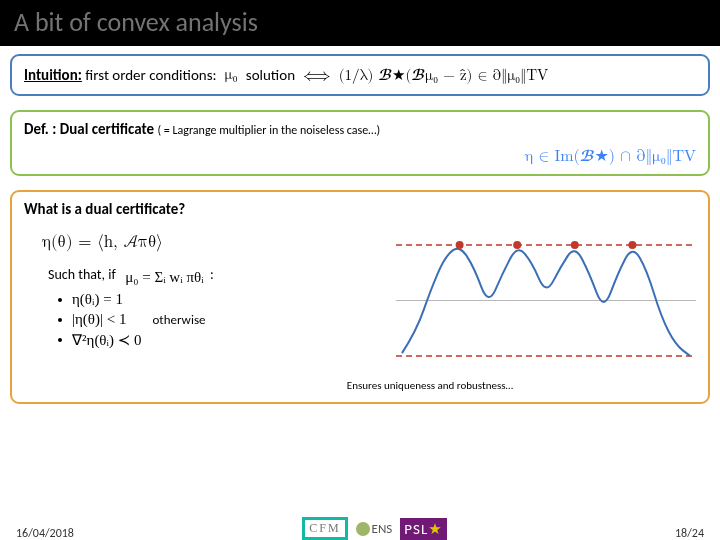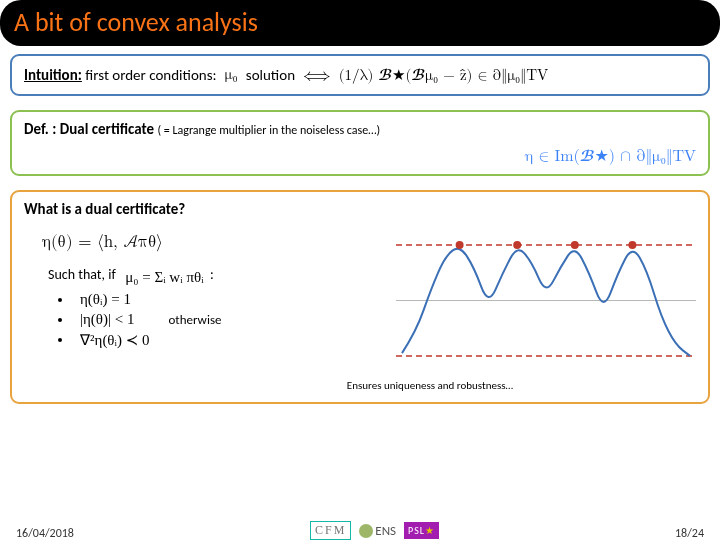--- a/index.html
+++ b/index.html
@@ -6,25 +6,24 @@
   body {
     width: 720px; height: 540px;
     background: #fff;
     font-family: "Calibri", "Segoe UI", Arial, sans-serif;
     color: #000;
     position: relative;
     overflow: hidden;
   }
   .title-bar {
     background: #000;
-    color: #f97316;
+    color: #737373;
     padding: 6px 14px 8px;
     font-size: 26px;
     font-weight: 400;
-    border-radius: 21px;
   }
   .content { padding: 8px 10px 0; }
   .box {
     border: 2px solid;
     border-radius: 9px;
     padding: 8px 12px;
     margin-bottom: 14px;
     background: #fff;
   }
   .box-blue  { border-color: #4a7ebb; }
@@ -38,35 +37,35 @@
   .def-title { font-weight: 700; }
   .def-sub   { font-size: 12px; font-weight: 400; }
   .def-math  { text-align:right; margin-top:8px; color:#3b82f6; font-size:16px; }
   .q-title { font-weight:700; font-size:15px; margin-bottom:10px;}
   .box-orange .inner { display:flex; gap:10px;}
   .left-col { flex:1.05; }
   .eta-eq { margin: 4px 0 14px 18px; font-size:17px; }
   .such { font-size:14px; margin-left:24px; }
   .mu-eq { display:inline-block; font-family:"Cambria Math",serif; font-size:15px; position:relative; top:3px;}
   .bul-list { margin:8px 0 0 34px; font-size:13px;}
-  .bul-list .b { display:flex; align-items:center; gap:18px; margin-bottom:3px;}
+  .bul-list .b { display:flex; align-items:center; gap:10px; margin-bottom:3px;}
   .bullet-dot { width:4px;height:4px;background:#000;border-radius:50%;}
   .bmath { font-family:"Cambria Math",serif; font-size:15px;}
   .ensures { font-size:11px; margin-top:6px; margin-left:6px;}
   .plot { flex:0 0 300px; height:145px; }
   .footer {
     position:absolute; bottom:0; left:0; right:0;
     display:flex; justify-content:space-between; align-items:flex-end;
     padding:0 16px; font-size:12px; color:#333;
   }
   .logos { display:flex; align-items:center; gap:8px;}
-  .logo-cfm { font-family:Georgia,serif; letter-spacing:2px; font-size:12px; color:#777; border:1px solid #14b8a6; padding:1px 4px;}
+  .logo-cfm { font-family:Georgia,serif; letter-spacing:2px; font-size:12px; color:#777; border:3px solid #14b8a6; padding:1px 4px;}
   .logo-ens { display:flex; align-items:center; gap:2px; font-size:13px; color:#555;}
   .ens-circ{ width:14px;height:14px;border-radius:50%;background:#9db668;display:inline-block;}
-  .psl { background:#a21caf;color:#fff;font-size:10px;padding:2px 4px;letter-spacing:1px;}
+  .psl { background:#701a75;color:#fff;font-size:15px;padding:2px 4px;letter-spacing:1px;}
   .psl .star{color:#e0c400;}
 </style>
 </head>
 <body>
 
 <div class="title-bar">A bit of convex analysis</div>
 
 <div class="content">
 
   <div class="box box-blue">

